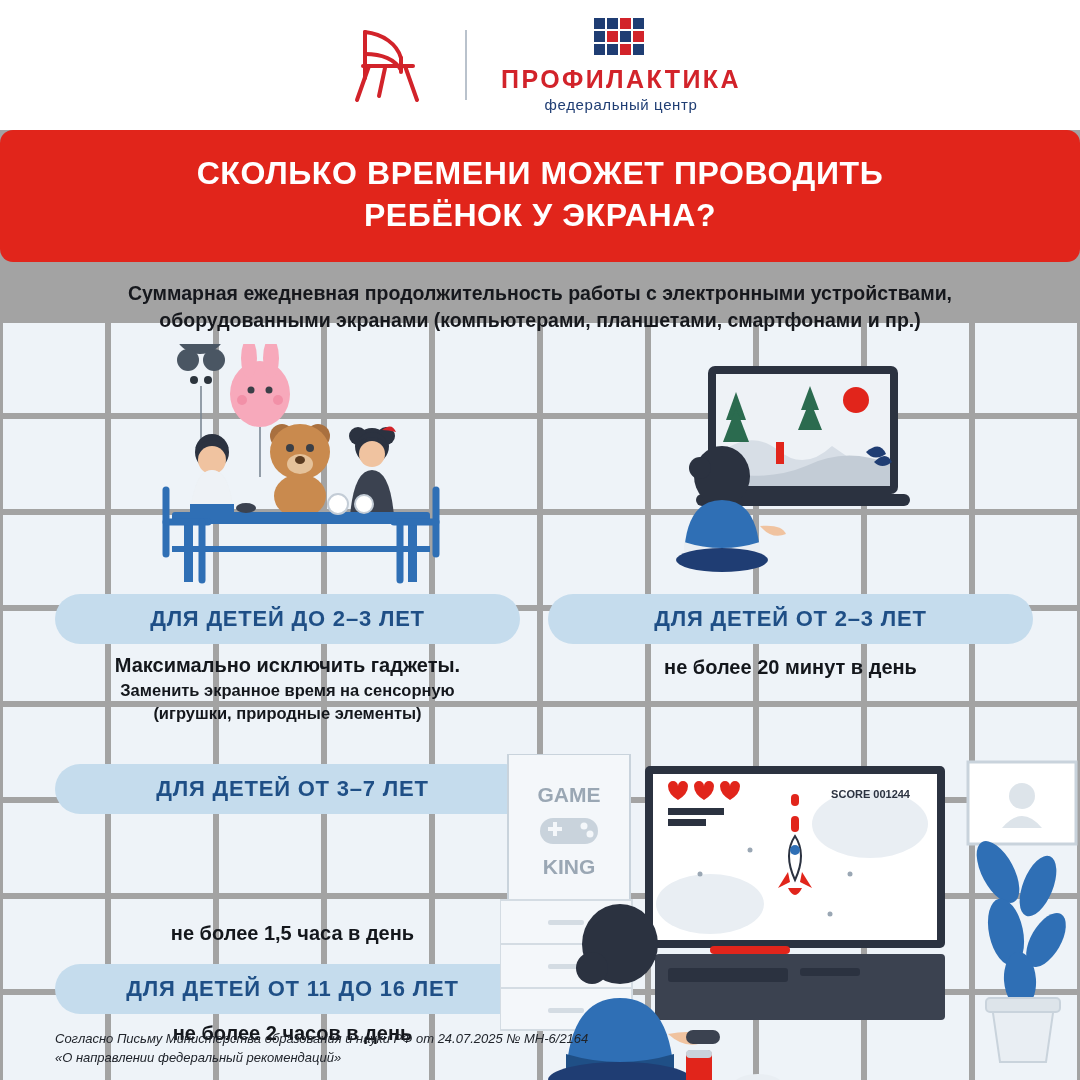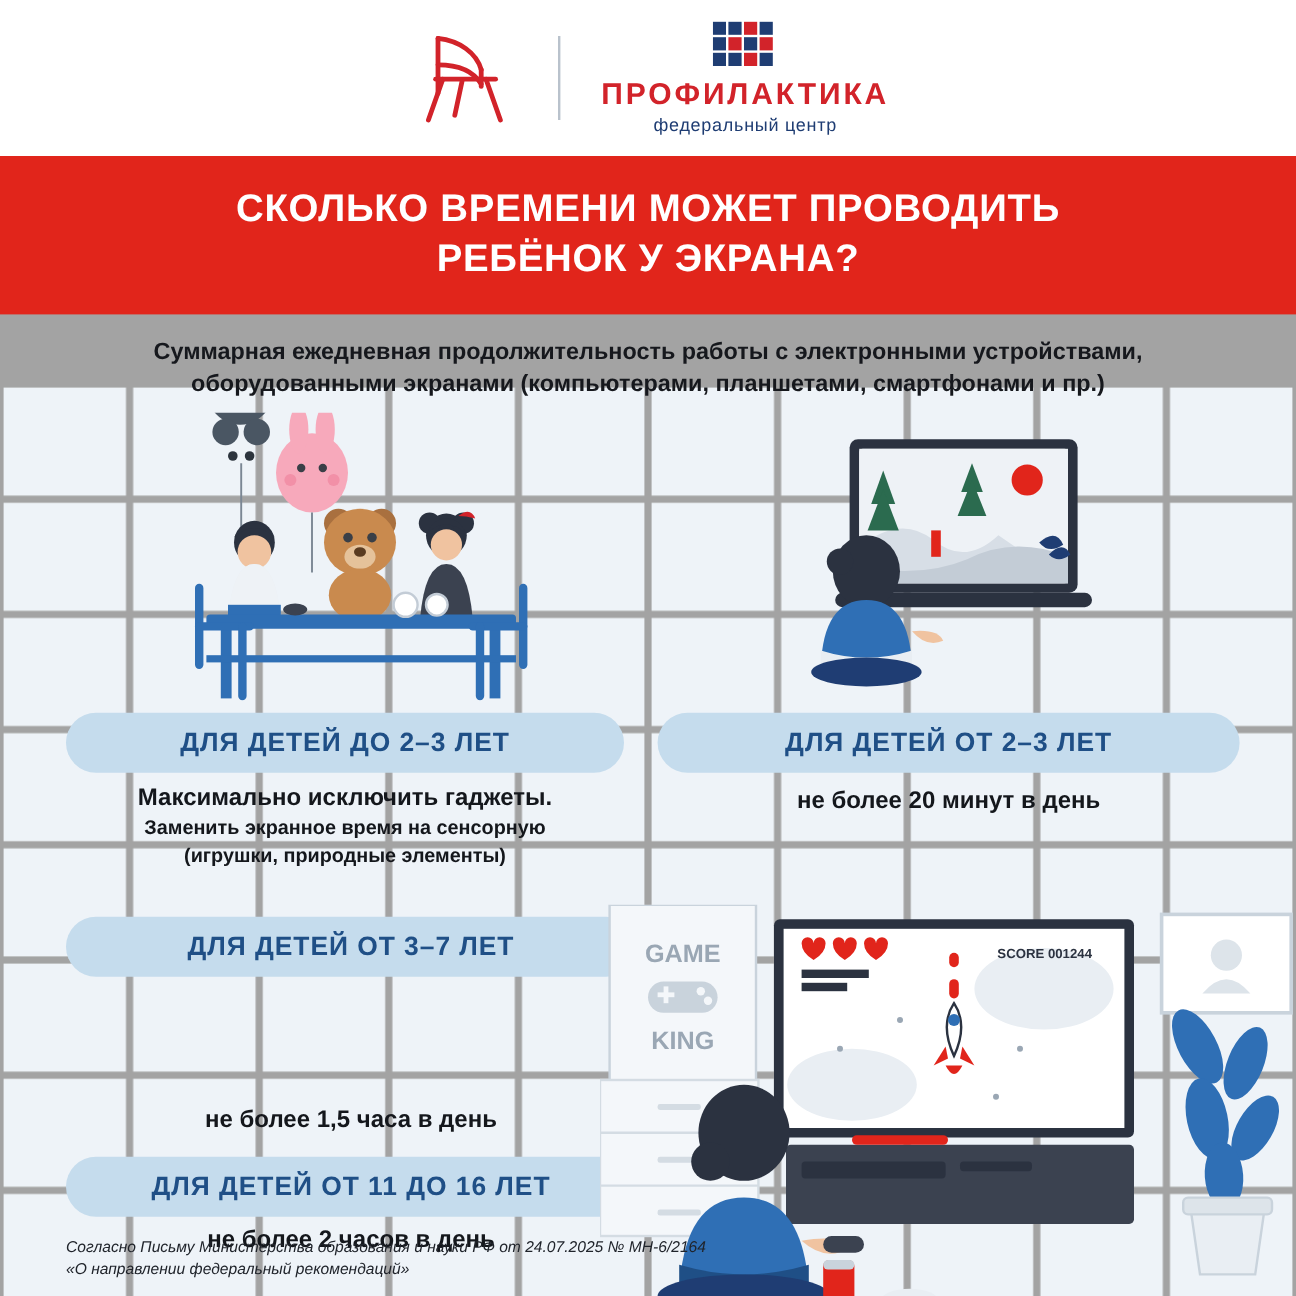--- a/index.html
+++ b/index.html
@@ -39,20 +39,21 @@
   }
   .brand-sub {
     font-size: 15px; color: #1f3d73; letter-spacing: 0.6px; margin-top: 2px;
   }
 
   
   .title-band {
     background: #e1251b;
     padding: 22px 40px 26px;
     text-align: center;
+    border-radius: 13px;
   }
   .title-band h1 {
     color: #ffffff;
     font-size: 32px;
     font-weight: 700;
     line-height: 1.32;
     letter-spacing: 0.6px;
   }
 
   

